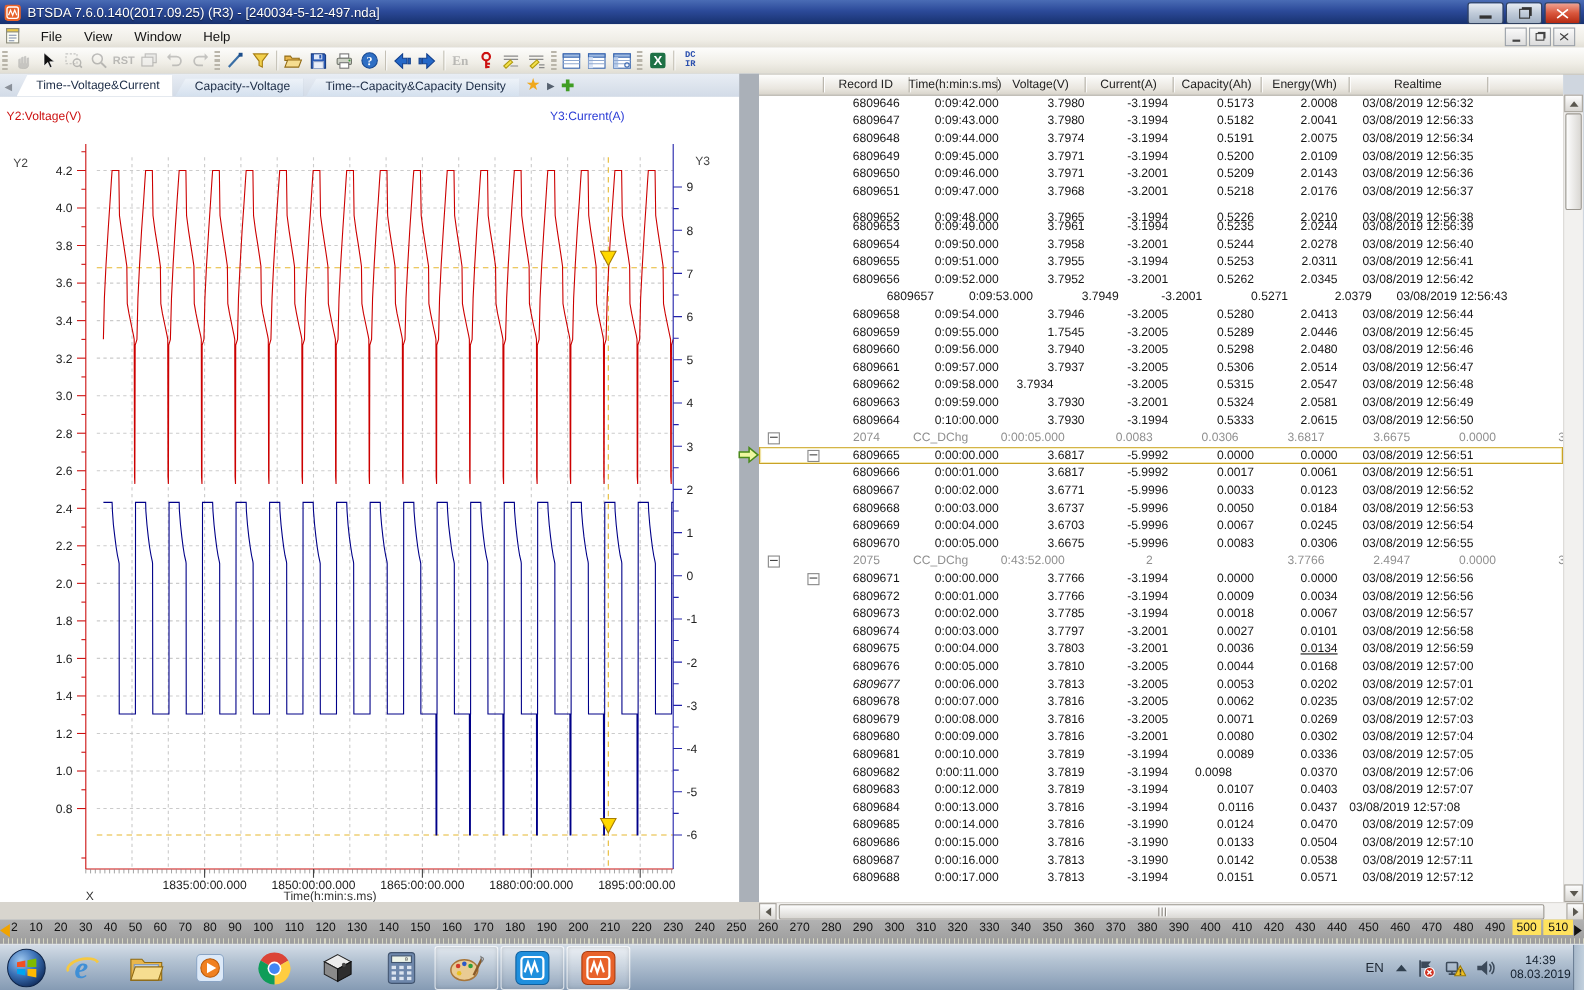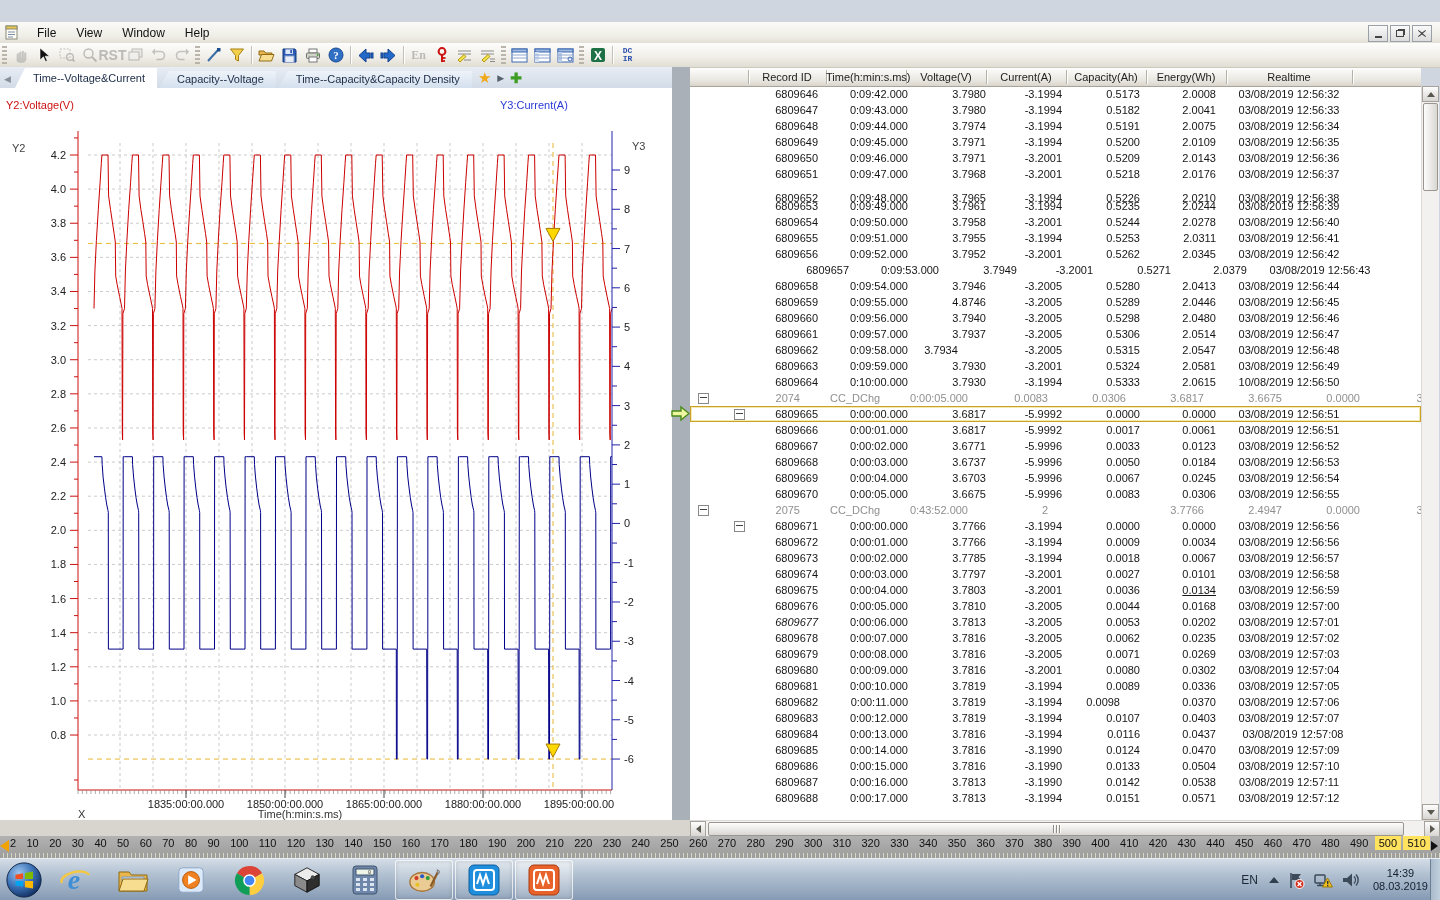--- a/index.html
+++ b/index.html
@@ -25,21 +25,21 @@
     display:flex;align-items:center;justify-content:center;font-size:9px;color:#444;}
   .glyph-min2{width:7px;height:2px;background:#444;margin-top:6px;}
   .glyph-res2{width:6px;height:5px;border:1px solid #444;box-shadow:1.5px -1.5px 0 -0.5px #444;}
   
   .toolbar{position:absolute;left:0;top:43px;width:1440px;height:24px;
     background:linear-gradient(180deg,#fdfdfc 0%,#f0eee7 60%,#e0ddd3 100%);border-bottom:1px solid #cdc9be;display:flex;align-items:center;}
   .grip{width:5px;height:18px;margin:0 2px;background:repeating-linear-gradient(180deg,#b9b5aa 0 2px,transparent 2px 4px);}
   .tb{width:23px;height:21px;display:flex;align-items:center;justify-content:center;flex:0 0 auto;}
   .tb svg{display:block;}
   .tb.dis{opacity:.45;filter:grayscale(1);}
-  .tbtext{font-size:14px;font-weight:bold;color:#777;}
+  .tbtext{font-size:10px;font-weight:bold;color:#777;}
   .dcir{font-family:"Liberation Mono",monospace;font-size:8px;line-height:8px;font-weight:bold;color:#2a4fae;text-align:center;}
   .sep{width:1px;height:18px;background:#c4c0b5;margin:0 3px;box-shadow:1px 0 0 #fff;}
   
   .tabstrip{position:absolute;left:0;top:67px;width:690px;height:21px;
     background:linear-gradient(180deg,#e8edf4 0%,#d2dbe7 100%);display:flex;align-items:flex-end;}
   .tabnav{font-size:9px;color:#8a9099;padding:0 4px 4px 4px;}
   .tab{position:relative;height:17px;line-height:17px;font-size:11px;color:#1b2b45;padding:0 12px 0 18px;margin-right:2px;
     background:linear-gradient(180deg,#eef3f9,#d4e0ee);clip-path:polygon(10px 0,100% 0,100% 100%,0 100%);
     filter:drop-shadow(0 0 1px #7a8aa0);white-space:nowrap;}
   .tab.active{height:20px;line-height:20px;background:#fff;z-index:2;margin-top:28px;}
@@ -100,20 +100,41 @@
   .lang{font-size:12px;color:#1d2733;padding:0 2px;}
   .tri-hidden{width:0;height:0;border-left:5px solid transparent;border-right:5px solid transparent;border-bottom:6px solid #31404f;}
   .clock{font-size:11px;color:#14202e;text-align:center;line-height:13px;padding:0 4px;}
   .showdesk{position:absolute;right:0;top:0;width:9px;height:42px;border-left:1px solid #6d8096;background:linear-gradient(90deg,#a9bacb,#c2d0dd);}
 </style>
 </head>
 <body>
 
 <div id="stage">
 
+  <div class="titlebar">
+    <svg class="title-icon" viewBox="0 0 16 16">
+      <rect x="0" y="0" width="16" height="16" rx="3" fill="#e8622a"></rect>
+      <rect x="2.5" y="2.5" width="11" height="11" rx="2" fill="none" stroke="#fff" stroke-width="1.3"></rect>
+      <polyline points="4,10.5 6,5.5 8,10.5 10,5.5 12,10.5" fill="none" stroke="#fff" stroke-width="1.2"></polyline>
+    </svg>
+    <span class="title-text">BTSDA 7.6.0.140(2017.09.25) (R3) - [240034-5-12-497.nda]</span>
+    <div class="winbtns">
+      <div class="wbtn">
+          <div class="glyph-min"></div>
+        </div>
+      <div class="wbtn">
+          <div class="glyph-res"></div>
+        </div>
+      <div class="wbtn close">
+          <svg width="11" height="9" viewBox="0 0 11 9">
+            <path d="M1 0 L5.5 3.4 L10 0 L11 1 L6.6 4.5 L11 8 L10 9 L5.5 5.6 L1 9 L0 8 L4.4 4.5 L0 1 Z" fill="#fff"></path>
+          </svg>
+        </div>
+    </div>
+  </div>
 
   <div class="menubar">
     <svg class="menu-icon" viewBox="0 0 14 15">
       <rect x="1" y="1" width="11" height="13" fill="#fdfdf4" stroke="#8a8a7a"></rect>
       <rect x="1" y="1" width="11" height="3" fill="#e8c84a" stroke="#8a8a7a"></rect>
       <line x1="3" y1="7" x2="10" y2="7" stroke="#7a8aaa"></line>
         <line x1="3" y1="9.5" x2="10" y2="9.5" stroke="#7a8aaa"></line>
         <line x1="3" y1="12" x2="8" y2="12" stroke="#7a8aaa"></line>
     </svg>
     <span class="mitem">File</span>
@@ -742,21 +763,21 @@
           <div class="cellr" style="left: 128px; width: 90px;">0:09:54.000</div>
           <div class="cellr" style="left: 206px; width: 90px;">3.7946</div>
           <div class="cellr" style="left: 282px; width: 90px;">-3.2005</div>
           <div class="cellr" style="left: 360px; width: 90px;">0.5280</div>
           <div class="cellr" style="left: 436px; width: 90px;">2.0413</div>
           <div class="cellc" style="left: 531px; width: 136px;">03/08/2019 12:56:44</div>
         </div>
         <div class="trow" style="top: 226px;">
           <div class="cellr" style="left: 38px; width: 90px;">6809659</div>
           <div class="cellr" style="left: 128px; width: 90px;">0:09:55.000</div>
-          <div class="cellr" style="left: 206px; width: 90px;">4.8746</div>
+          <div class="cellr" style="left: 206px; width: 90px;">1.7545</div>
           <div class="cellr" style="left: 282px; width: 90px;">-3.2005</div>
           <div class="cellr" style="left: 360px; width: 90px;">0.5289</div>
           <div class="cellr" style="left: 436px; width: 90px;">2.0446</div>
           <div class="cellc" style="left: 531px; width: 136px;">03/08/2019 12:56:45</div>
         </div>
         <div class="trow" style="top: 242px;">
           <div class="cellr" style="left: 38px; width: 90px;">6809660</div>
           <div class="cellr" style="left: 128px; width: 90px;">0:09:56.000</div>
           <div class="cellr" style="left: 206px; width: 90px;">3.7940</div>
           <div class="cellr" style="left: 282px; width: 90px;">-3.2005</div>
@@ -791,21 +812,21 @@
           <div class="cellr" style="left: 436px; width: 90px;">2.0581</div>
           <div class="cellc" style="left: 531px; width: 136px;">03/08/2019 12:56:49</div>
         </div>
         <div class="trow" style="top: 306px;">
           <div class="cellr" style="left: 38px; width: 90px;">6809664</div>
           <div class="cellr" style="left: 128px; width: 90px;">0:10:00.000</div>
           <div class="cellr" style="left: 206px; width: 90px;">3.7930</div>
           <div class="cellr" style="left: 282px; width: 90px;">-3.1994</div>
           <div class="cellr" style="left: 360px; width: 90px;">0.5333</div>
           <div class="cellr" style="left: 436px; width: 90px;">2.0615</div>
-          <div class="cellc" style="left: 531px; width: 136px;">10/08/2019 12:56:50</div>
+          <div class="cellc" style="left: 531px; width: 136px;">03/08/2019 12:56:50</div>
         </div>
         <div class="trow grp" style="top: 322px;">
           <div class="expandbox" style="left: 8px;"></div>
           <div class="cellr" style="left: 30px; width: 80px;">2074</div>
           <div class="celll" style="left: 140px; width: 70px;">CC_DChg</div>
           <div class="cellr" style="left: 188px; width: 90px;">0:00:05.000</div>
           <div class="cellr" style="left: 278px; width: 80px;">0.0083</div>
           <div class="cellr" style="left: 356px; width: 80px;">0.0306</div>
           <div class="cellr" style="left: 434px; width: 80px;">3.6817</div>
           <div class="cellr" style="left: 512px; width: 80px;">3.6675</div>
@@ -996,21 +1017,21 @@
           <div class="cellr" style="left: 436px; width: 90px;">0.0403</div>
           <div class="cellc" style="left: 531px; width: 136px;">03/08/2019 12:57:07</div>
         </div>
         <div class="trow" style="top: 658px;">
           <div class="cellr" style="left: 38px; width: 90px;">6809684</div>
           <div class="cellr" style="left: 128px; width: 90px;">0:00:13.000</div>
           <div class="cellr" style="left: 206px; width: 90px;">3.7816</div>
           <div class="cellr" style="left: 282px; width: 90px;">-3.1994</div>
           <div class="cellr" style="left: 360px; width: 90px;">0.0116</div>
           <div class="cellr" style="left: 436px; width: 90px;">0.0437</div>
-          <div class="cellc" style="left: 535px; width: 136px;">03/08/2019 12:57:08</div>
+          <div class="cellc" style="left: 519px; width: 136px;">03/08/2019 12:57:08</div>
         </div>
         <div class="trow" style="top: 674px;">
           <div class="cellr" style="left: 38px; width: 90px;">6809685</div>
           <div class="cellr" style="left: 128px; width: 90px;">0:00:14.000</div>
           <div class="cellr" style="left: 206px; width: 90px;">3.7816</div>
           <div class="cellr" style="left: 282px; width: 90px;">-3.1990</div>
           <div class="cellr" style="left: 360px; width: 90px;">0.0124</div>
           <div class="cellr" style="left: 436px; width: 90px;">0.0470</div>
           <div class="cellc" style="left: 531px; width: 136px;">03/08/2019 12:57:09</div>
         </div>

